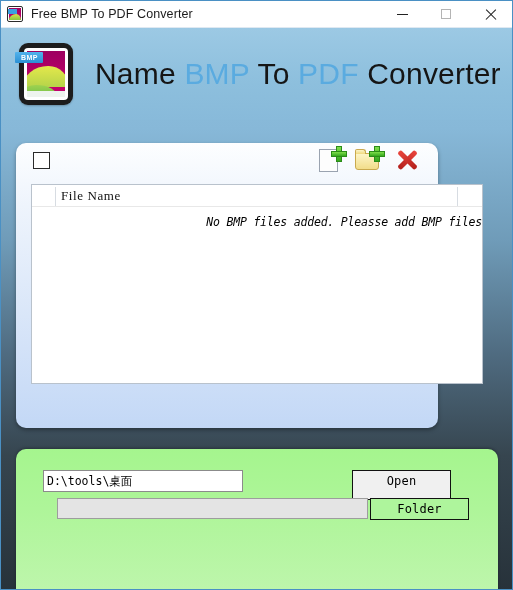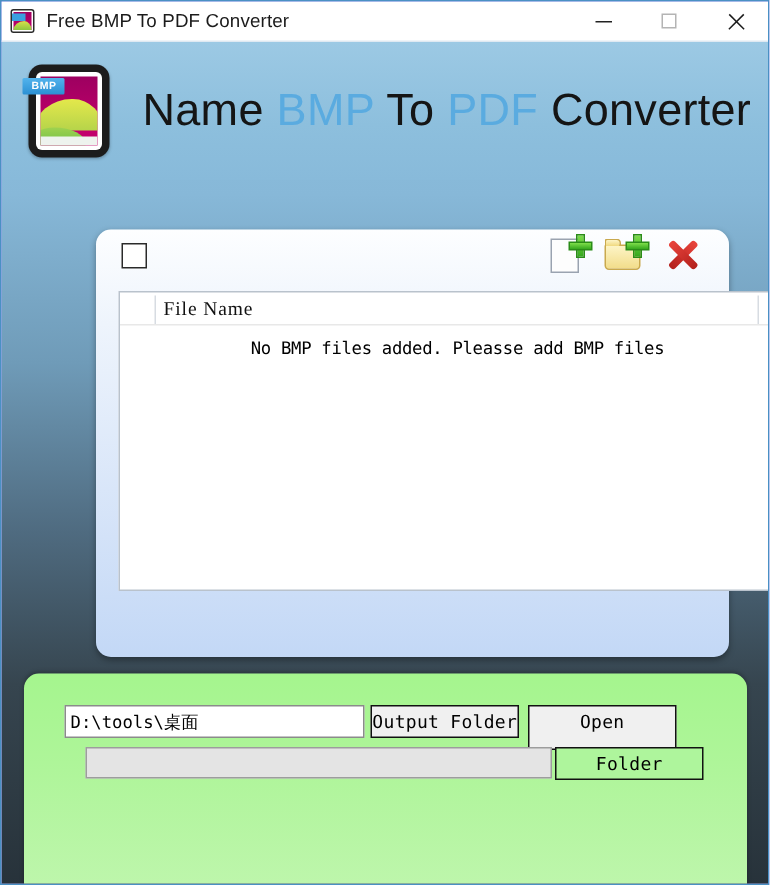--- a/index.html
+++ b/index.html
@@ -197,28 +197,27 @@
     color: #151515;
     white-space: nowrap;
     letter-spacing: 0.2px;
   }
   .brand .hl { color: #5aabe0; }
 
   
   .list-panel {
     position: absolute;
     left: 15px;
-    top: 125px;
+    top: 115px;
     width: 422px;
     height: 285px;
     box-sizing: border-box;
     border-radius: 10px;
     background: linear-gradient(180deg, #fdfeff 0%, #eef4fc 22%, #d3e2f8 72%, #c3d8f6 100%);
     box-shadow: 0 2px 4px rgba(0,0,0,.35);
-    margin-left: 48px;
   }
   .toolbar {
     position: relative;
     height: 33px;
   }
   .select-all {
     position: absolute;
     left: 17px;
     top: 9px;
     width: 17px;
@@ -336,25 +335,26 @@
     top: 3px;
     font-family: "Liberation Serif", serif;
     font-size: 13px;
     color: #111;
     letter-spacing: 0.6px;
   }
   .empty-msg {
     position: absolute;
     left: 0; right: 0;
     top: 30px;
-    text-align: center;
+    text-align: right;
     font-family: "DejaVu Sans Mono", monospace;
     font-size: 11.5px;
     color: #000;
     letter-spacing: -0.2px;
+    font-style: italic;
   }
 
   
   .action-panel {
     position: absolute;
     left: 15px;
     top: 421px;
     width: 482px;
     height: 170px;
     box-sizing: border-box;
@@ -491,20 +491,19 @@
           <span class="col-sep"></span>
           <span class="col-sep2"></span>
           <span class="col-title">File Name</span>
         </div>
         <div class="empty-msg">No BMP files added. Pleasse add BMP files</div>
       </div>
     </div>
 
     <div class="action-panel">
       <input class="path-input" type="text" value="D:\tools\桌面" style="">
-      <div class="btn btn-output">Output Folder</div>
       <div class="btn btn-open">Open</div>
       <div class="progress-bar"></div>
       <div class="btn btn-convert">Folder</div>
     </div>
 
   </div>
 </div>
 
 </body></html>

